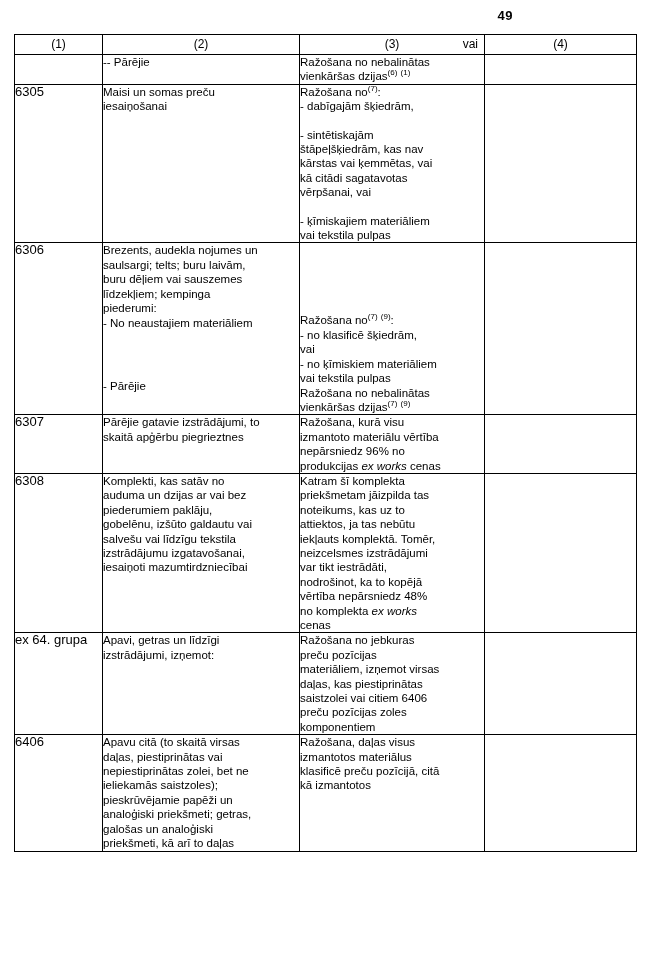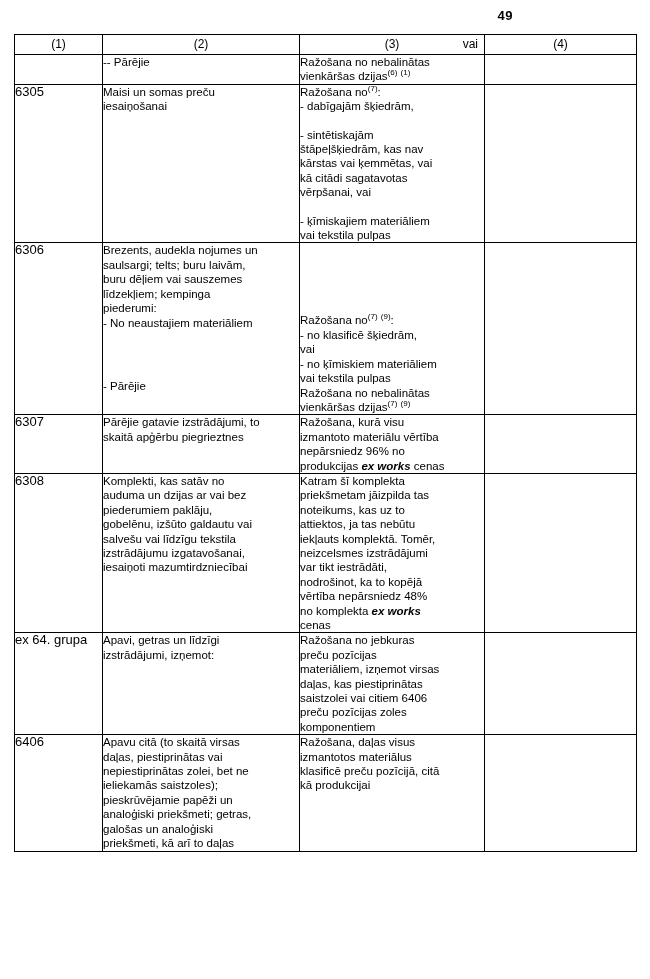--- a/index.html
+++ b/index.html
@@ -86,21 +86,21 @@
   .code {
     padding: 5px 6px 6px 8px;
     font-size: 13px;
     line-height: 14.4px;
   }
   sup {
     font-size: 8px;
     vertical-align: super;
     line-height: 0;
   }
-  em { font-style: italic; font-weight: bold; }
+  em { font-style: italic; }
 </style>
 </head>
 <body>
 
 <div class="page">
 
   <div class="page-number">49</div>
 
   <table class="doc">
     <colgroup>
@@ -255,20 +255,20 @@
           <p>ieliekamās saistzoles);</p>
           <p>pieskrūvējamie papēži un</p>
           <p>analoģiski priekšmeti; getras,</p>
           <p>galošas un analoģiski</p>
           <p>priekšmeti, kā arī to daļas</p>
         </td>
         <td class="cell">
           <p>Ražošana, daļas visus</p>
           <p>izmantotos materiālus</p>
           <p>klasificē preču pozīcijā, citā</p>
-          <p>kā produkcijai</p>
+          <p>kā izmantotos</p>
         </td>
         <td class="cell"></td>
       </tr>
 
     </tbody>
   </table>
 </div>
 
 </body></html>

